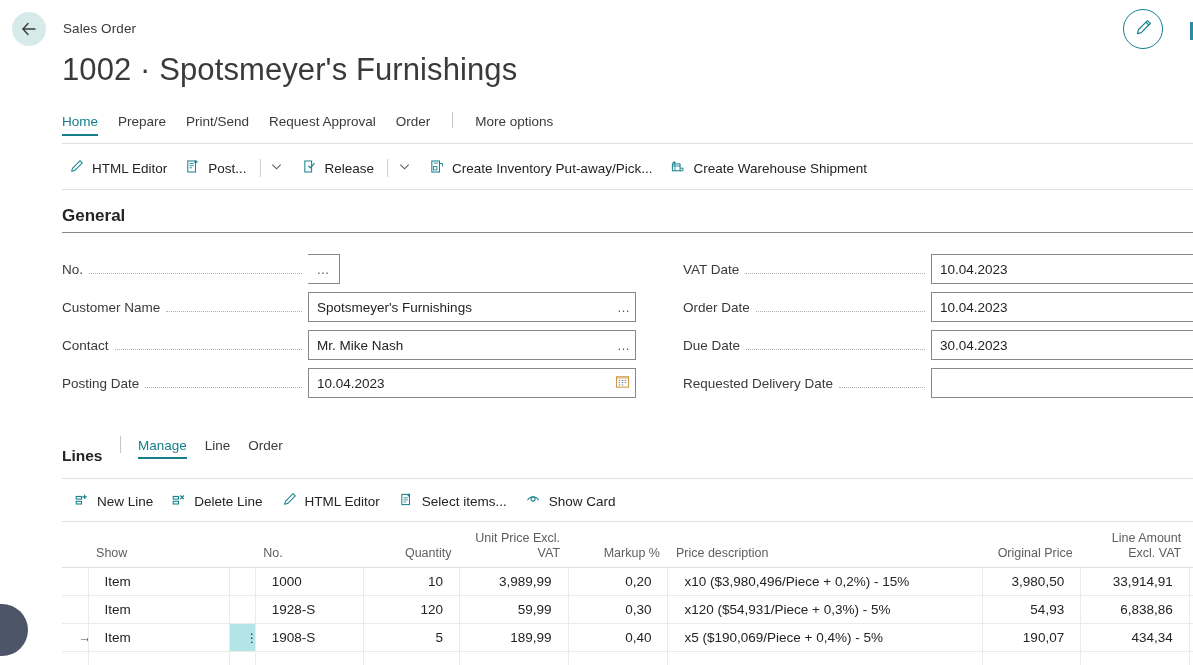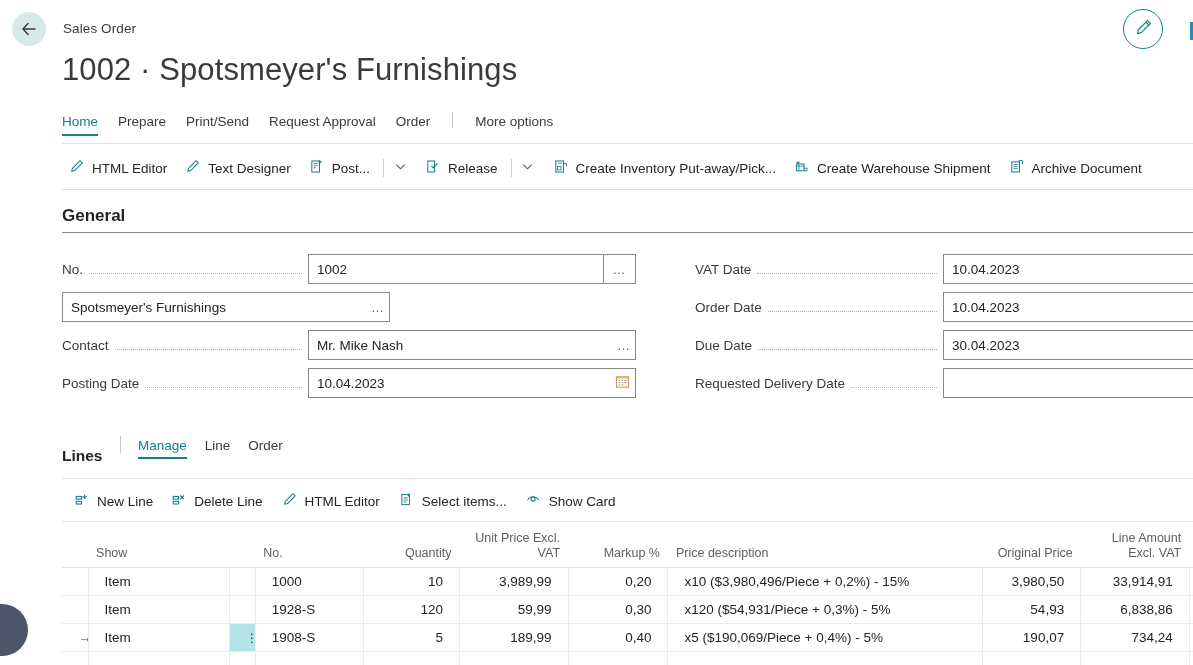--- a/index.html
+++ b/index.html
@@ -134,21 +134,21 @@
 
   
   #gen-left { left: 62px; width: 580px; }
   #gen-left .field-label { width: 246px; }
   #gen-left .field-ctl { width: 330px; }
   #gen-left .field-input { width: 296px; }
   #gen-left .f-wide .field-input { width: 328px; }
 
   
   #gen-right { left: 683px; width: 530px; }
-  #gen-right .field-label { width: 248px; margin-left: 12px; }
+  #gen-right .field-label { width: 248px; }
   #gen-right .field-ctl { width: 280px; }
   #gen-right .field-input { width: 280px; }
 
   
   #lines-head { left: 62px; top: 447px; font-size:15.5px; font-weight:600;text-align:right; }
   .lines-tabs {
     position:absolute; left: 120px; top: 436px;
     display:flex; align-items:flex-end;
   }
   .lines-tabs .rtab { font-size:13.5px; padding: 0 9px 6px 9px; }
@@ -247,28 +247,20 @@
 
     <div class="tb-item">
       <span class="icon">
         <svg width="17" height="17" viewBox="0 0 20 20">
           <path d="M14.2 3.2 l2.6 2.6 L7.8 14.8 l-3.5 .9 .9-3.5 Z" fill="none" stroke="#15808b" stroke-width="1.2" stroke-linejoin="round"></path>
         </svg>
       </span>
       <span>HTML Editor</span>
     </div>
 
-    <div class="tb-item">
-      <span class="icon">
-        <svg width="17" height="17" viewBox="0 0 20 20">
-          <path d="M14.2 3.2 l2.6 2.6 L7.8 14.8 l-3.5 .9 .9-3.5 Z" fill="none" stroke="#15808b" stroke-width="1.2" stroke-linejoin="round"></path>
-        </svg>
-      </span>
-      <span>Text Designer</span>
-    </div>
 
     <div class="tb-item">
       <span class="icon">
         <svg width="17" height="17" viewBox="0 0 20 20">
           <rect x="4.5" y="3.5" width="9" height="13" fill="none" stroke="#15808b" stroke-width="1.2"></rect>
           <path d="M6.5 6.5h5M6.5 9h5M6.5 11.5h3" stroke="#15808b" stroke-width="1" fill="none"></path>
           <path d="M14 2.5v4M12 4.5h4" stroke="#15808b" stroke-width="1.3" fill="none"></path>
         </svg>
       </span>
       <span>Post...</span>
@@ -317,52 +309,43 @@
         <svg width="17" height="17" viewBox="0 0 20 20">
           <rect x="4" y="7" width="9" height="8" fill="none" stroke="#15808b" stroke-width="1.2"></rect>
           <path d="M4 9.5h9M7 7v8" stroke="#15808b" stroke-width="1" fill="none"></path>
           <path d="M13 12h3.5v3H13" fill="none" stroke="#15808b" stroke-width="1.1"></path>
           <path d="M6 3.2l.7 1.6 1.6.7-1.6.7-.7 1.6-.7-1.6-1.6-.7 1.6-.7z" fill="#15808b"></path>
         </svg>
       </span>
       <span>Create Warehouse Shipment</span>
     </div>
 
-    <div class="tb-item">
-      <span class="icon">
-        <svg width="17" height="17" viewBox="0 0 20 20">
-          <rect x="4.5" y="4.5" width="9" height="12" fill="none" stroke="#15808b" stroke-width="1.2"></rect>
-          <path d="M6.5 7.5h5M6.5 10h5M6.5 12.5h5" stroke="#15808b" stroke-width="1"></path>
-          <path d="M12.5 3h4.5v4" fill="none" stroke="#15808b" stroke-width="1.1"></path>
-        </svg>
-      </span>
-      <span>Archive Document</span>
-    </div>
   </div>
   <div class="toolbar-divider"></div>
 
   <div class="section-head" id="general-head">General</div>
   <div class="general-rule"></div>
 
   <div class="fieldgrid" id="gen-left">
 
     <div class="field-row">
       <div class="field-label">
         <span>No.</span>
         <span class="dotfill"></span>
       </div>
       <div class="field-ctl">
-        <div class="field-input">
-          <span class="val">1002</span>
-        </div>
         <div class="assist-box">…</div>
       </div>
     </div>
 
     <div class="field-row f-wide">
+      <div class="field-label">
+        <span>Customer Name</span>
+        <span class="dotfill"></span>
+      </div>
       <div class="field-ctl">
         <div class="field-input">
           <span class="val">Spotsmeyer's Furnishings</span>
           <span class="assist-inside">…</span>
         </div>
       </div>
     </div>
 
     <div class="field-row f-wide">
       <div class="field-label">
@@ -575,21 +558,21 @@
           <td class="td-l">Item</td>
           <td class="dots-cell">
             <span class="vdots">⋮</span>
           </td>
           <td class="td-l">1908-S</td>
           <td class="td-r">5</td>
           <td class="td-r">189,99</td>
           <td class="td-r">0,40</td>
           <td class="td-l">x5 ($190,069/Piece + 0,4%) - 5%</td>
           <td class="td-r">190,07</td>
-          <td class="td-r">734,24</td>
+          <td class="td-r">434,34</td>
           <td class="td-r"></td>
         </tr>
         <tr>
           <td class="ind-cell"></td>
           <td class="td-l"></td>
           <td class="dots-cell"></td>
           <td class="td-l"></td>
           <td class="td-r"></td>
           <td class="td-r"></td>
           <td class="td-r"></td>

